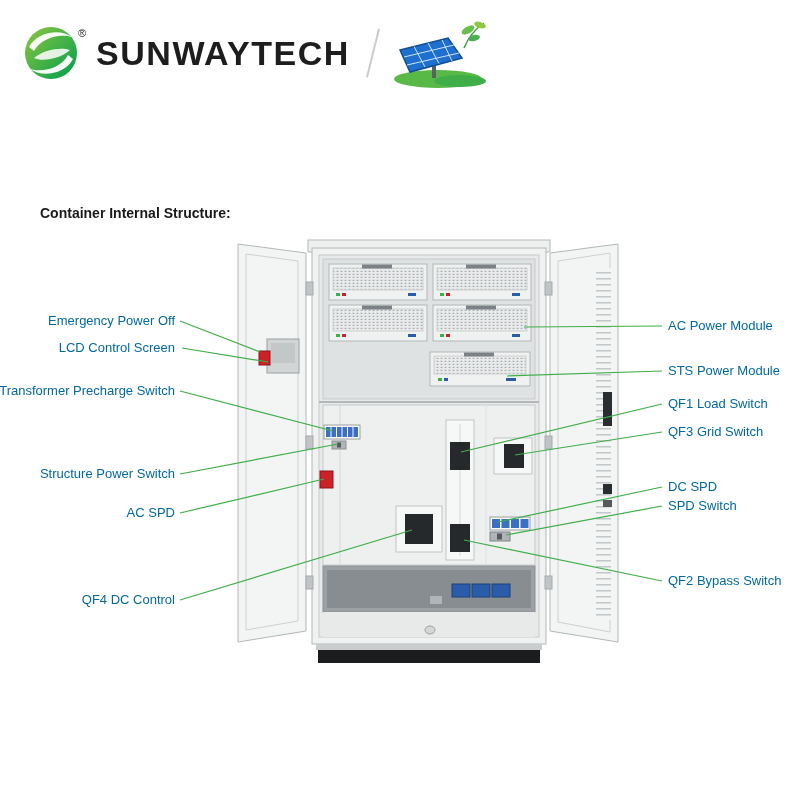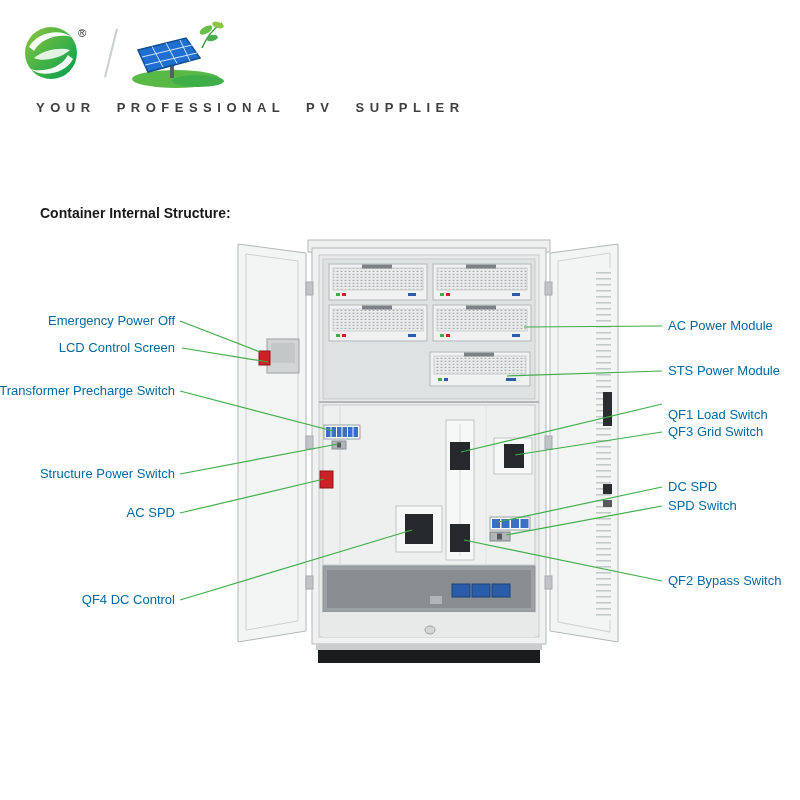--- a/index.html
+++ b/index.html
@@ -52,34 +52,34 @@
           <stop offset="0" stop-color="#8dc63f"></stop>
           <stop offset="1" stop-color="#009e4f"></stop>
         </linearGradient>
       </defs>
       <circle cx="29" cy="29" r="26" fill="url(#lg)"></circle>
       <path d="M7,23 C15,8 38,4 50,13 C37,9 19,14 12,27 Z" fill="#ffffff" opacity="0.95"></path>
       <path d="M51,35 C43,50 20,54 8,45 C21,49 39,44 46,31 Z" fill="#ffffff" opacity="0.95"></path>
       <path d="M12,34 C22,25 40,23 48,26 C38,35 20,38 12,34 Z" fill="#ffffff" opacity="0.85"></path>
     </svg>
     <span class="reg-mark">®</span>
+    <div class="brand-name">SUNWAYTECH</div>
     <div class="logo-divider"></div>
     <svg class="solar-art" viewBox="0 0 100 74">
       <ellipse cx="48" cy="63" rx="44" ry="9" fill="#58b947"></ellipse>
       <ellipse cx="70" cy="65" rx="26" ry="6" fill="#3fae49"></ellipse>
       <rect x="42" y="42" width="4" height="20" fill="#5a5f62"></rect>
       <polygon points="10,34 58,22 72,42 20,56" fill="#1f6fd1" stroke="#114e8f" stroke-width="1.5"></polygon>
       <path d="M24,30.5 L35,51 M38,27 L49,47.5 M52,24 L62,45 M14,41 L64,29 M17,49 L69,37" stroke="#cfe4ff" stroke-width="1" fill="none"></path>
       <path d="M74,32 C78,22 84,14 94,7" stroke="#3e9b3e" stroke-width="1.5" fill="none"></path>
       <ellipse cx="78" cy="14" rx="7" ry="3.5" transform="rotate(-30 78 14)" fill="#6abf4b"></ellipse>
       <ellipse cx="90" cy="9" rx="6" ry="3" transform="rotate(18 90 9)" fill="#8dc63f"></ellipse>
       <ellipse cx="84" cy="22" rx="6" ry="3" transform="rotate(-12 84 22)" fill="#4caf50"></ellipse>
     </svg>
   </div>
-  <div class="tagline">YOUR PROFESSIONAL PV SUPPLIER</div>
 </div>
 
 <div class="diagram-title">Container Internal Structure:</div>
 
 <svg class="scene" width="800" height="800" viewBox="0 0 800 800">
   <defs>
     <pattern id="vent" width="4" height="3" patternUnits="userSpaceOnUse">
       <rect width="4" height="3" fill="#e9ebeb"></rect>
       <rect x="0.6" y="0.8" width="1.8" height="1.2" fill="#a7adaf"></rect>
     </pattern>
@@ -253,17 +253,17 @@
 
 <div class="lbl lbl-l" style="top:314px">Emergency Power Off</div>
 <div class="lbl lbl-l" style="top:341px">LCD Control Screen</div>
 <div class="lbl lbl-l" style="top:384px">Transformer Precharge Switch</div>
 <div class="lbl lbl-l" style="top:467px">Structure Power Switch</div>
 <div class="lbl lbl-l" style="top:506px">AC SPD</div>
 <div class="lbl lbl-l" style="top:593px">QF4 DC Control</div>
 
 <div class="lbl lbl-r" style="top:319px">AC Power Module</div>
 <div class="lbl lbl-r" style="top:364px">STS Power Module</div>
-<div class="lbl lbl-r" style="top:408px">QF1 Load Switch</div>
+<div class="lbl lbl-r" style="top:397px">QF1 Load Switch</div>
 <div class="lbl lbl-r" style="top:425px">QF3 Grid Switch</div>
 <div class="lbl lbl-r" style="top:480px">DC SPD</div>
 <div class="lbl lbl-r" style="top:499px">SPD Switch</div>
 <div class="lbl lbl-r" style="top:574px">QF2 Bypass Switch</div>
 
 </body></html>

